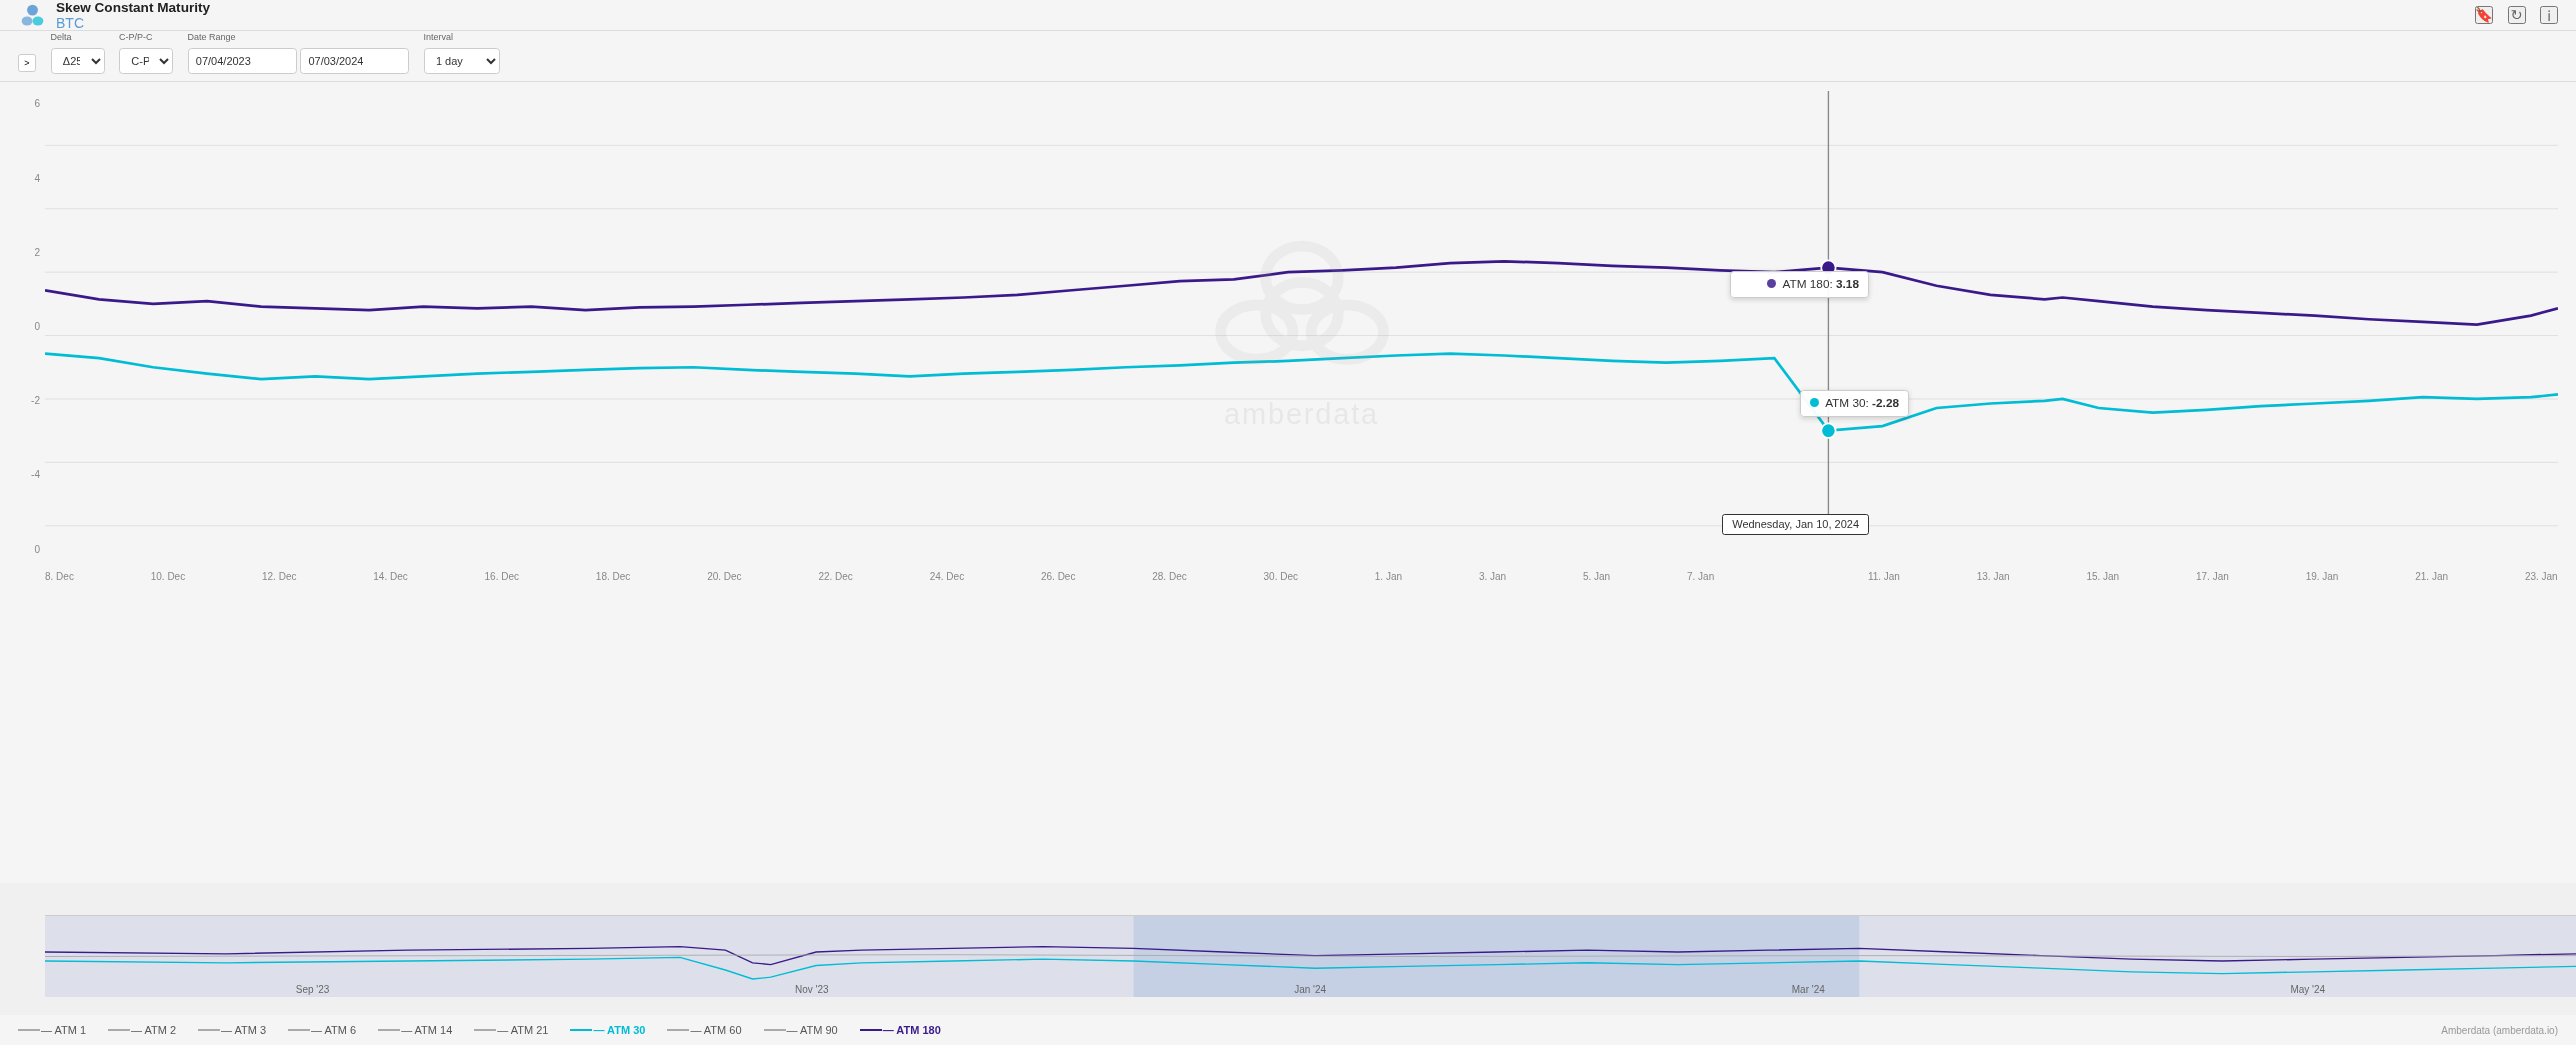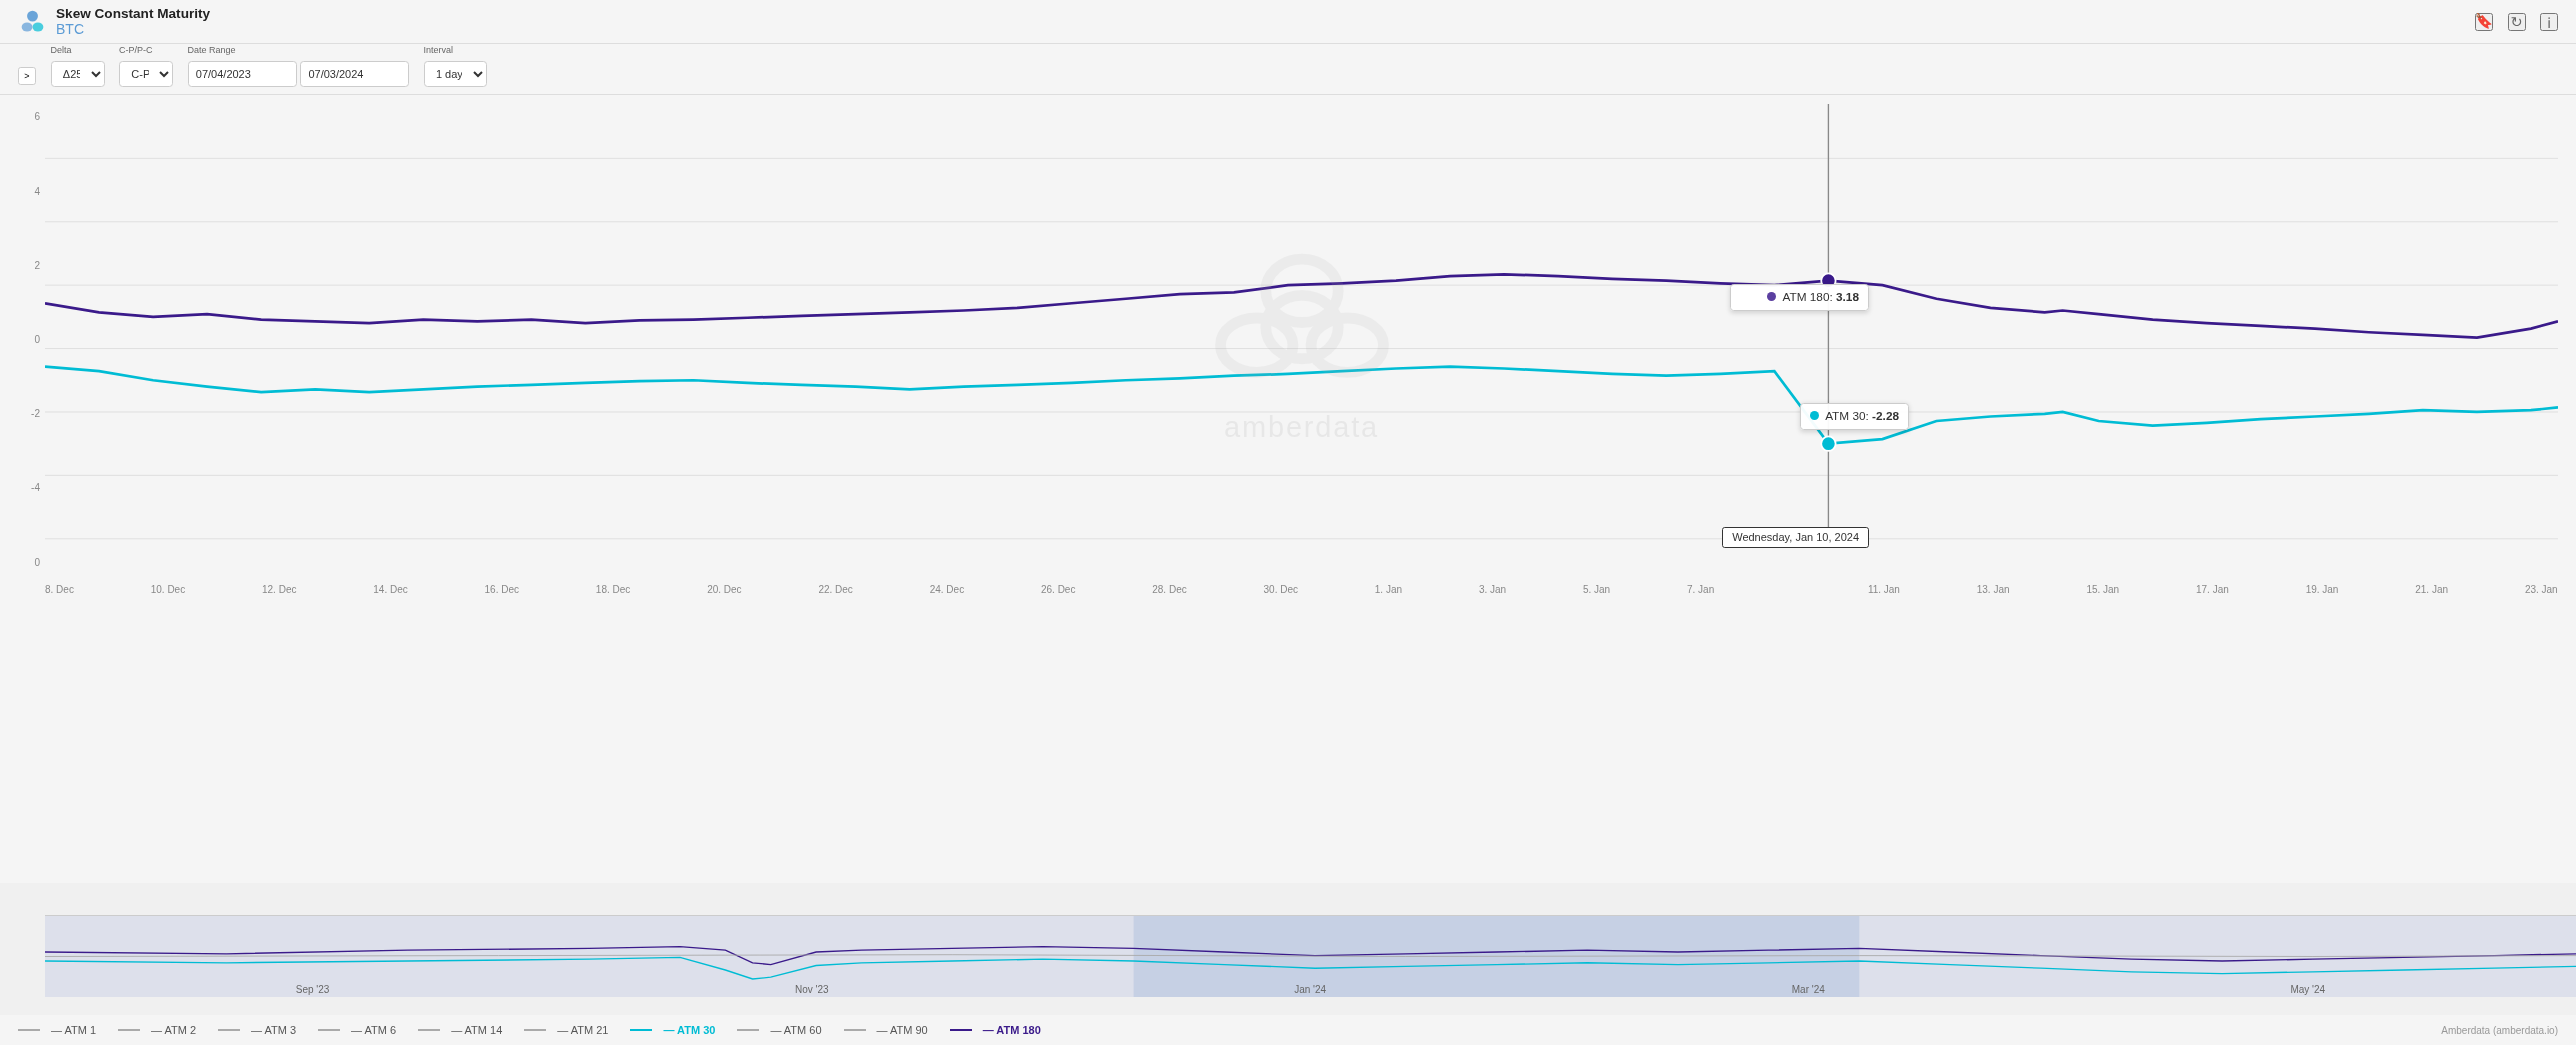--- a/index.html
+++ b/index.html
@@ -17,21 +17,21 @@
       background: #f0f0f0;
       display: flex;
       flex-direction: column;
     }
     .header {
       display: flex;
       align-items: center;
       padding: 9px 18px;
       background: #f5f5f5;
       border-bottom: 0.9px solid #ddd;
-      height: 44px;
+      height: 31px;
     }
     .logo-area {
       display: flex;
       align-items: center;
       gap: 9px;
     }
     .logo-icon {
       width: 29px;
       height: 29px;
     }
@@ -93,21 +93,21 @@
       color: #333;
       height: 25.4px;
     }
     .toolbar-select {
       width: 54px;
     }
     .toolbar-input {
       width: 109px;
     }
     .toolbar-interval {
-      width: 63px;
+      width: 76px;
     }
     .expand-btn {
       width: 18px;
       height: 18px;
       border: 0.9px solid #ccc;
       background: #fff;
       border-radius: 2.7px;
       cursor: pointer;
       display: flex;
       align-items: center;
@@ -194,21 +194,21 @@
       display: flex;
       align-items: center;
       gap: 22px;
       padding: 9px 18px;
       background: #f5f5f5;
       flex-wrap: wrap;
     }
     .legend-item {
       display: flex;
       align-items: center;
-      gap: 11px;
+      gap: 1px;
       font-size: 11px;
       color: #555;
     }
     .legend-line {
       width: 22px;
       height: 1.8px;
     }
     .watermark {
       position: absolute;
       top: 50%;

